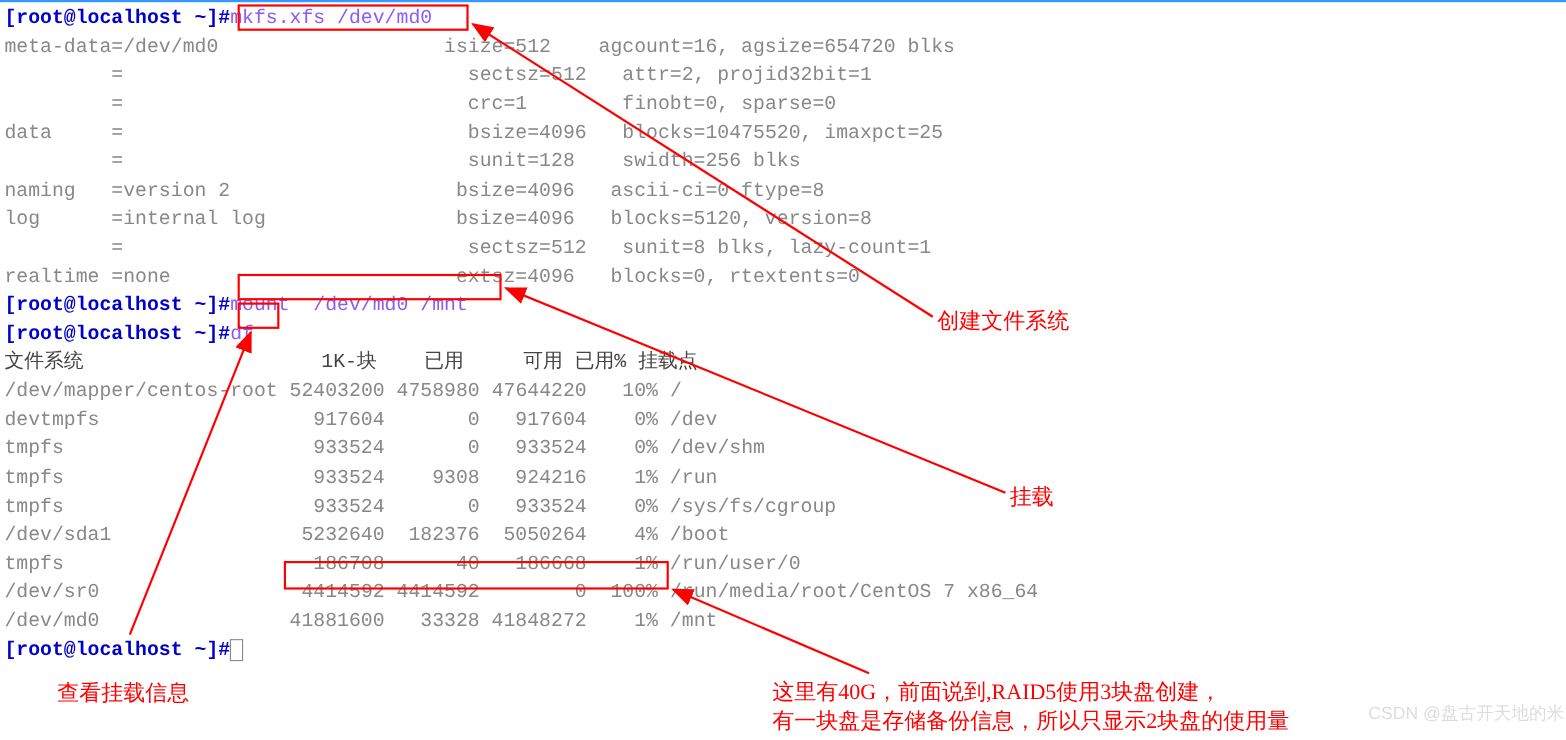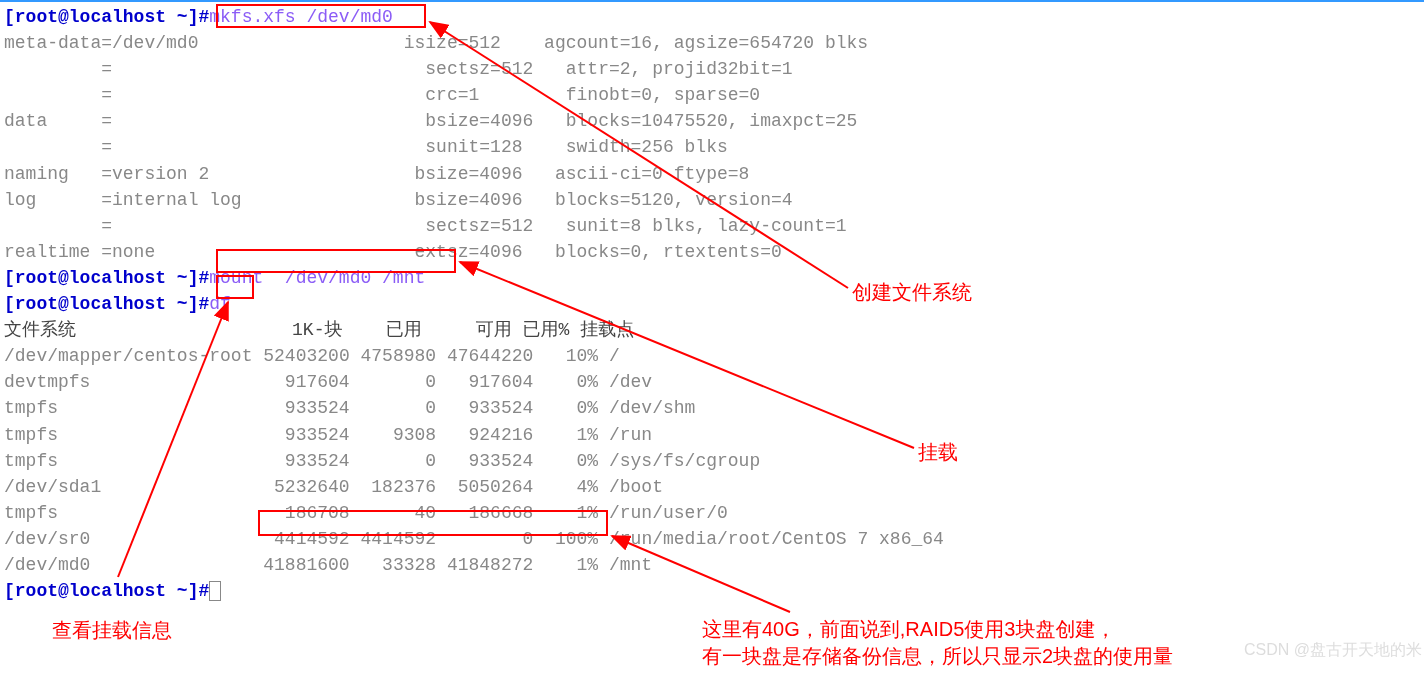--- a/index.html
+++ b/index.html
@@ -14,21 +14,21 @@
     height: 673px;
     overflow: hidden;
   }
   pre { margin:0; font-family: inherit; }
   .prompt { color: #0000cc; font-weight: bold; }
   .grey { color: #888888; }
   .black { color: #8b5cf6; }
   .annotation {
     position: absolute;
     color: #ff0000;
-    font-family: Liberation Sans, sans-serif;
+    font-family: Liberation Serif, serif;
     font-size: 20px;
     white-space: nowrap;
   }
   svg.overlay {
     position: absolute;
     top: 0; left: 0;
     pointer-events: none;
   }
   .df-header { color:#444; }
   .red-outline {
@@ -63,21 +63,21 @@
 
 <div class="topbar"></div>
 
 <pre><span class="prompt">[root@localhost ~]#</span><span class="black">mkfs.xfs /dev/md0</span>
 <span class="grey"><span>meta-data=/dev/md0</span>                   <span>isize=512</span>    <span>agcount=16, agsize=654720 blks</span>
 <span>         =</span>                             <span>sectsz=512</span>   <span>attr=2, projid32bit=1</span>
 <span>         =</span>                             <span>crc=1</span>        <span>finobt=0, sparse=0</span>
 <span>data     =</span>                             <span>bsize=4096</span>   <span>blocks=10475520, imaxpct=25</span>
 <span>         =</span>                             <span>sunit=128</span>    <span>swidth=256 blks</span>
 <span>naming   =version 2</span>                   <span>bsize=4096</span>   <span>ascii-ci=0 ftype=8</span>
-<span>log      =internal log</span>                <span>bsize=4096</span>   <span>blocks=5120, version=4</span>
+<span>log      =internal log</span>                <span>bsize=4096</span>   <span>blocks=5120, version=8</span>
 <span>         =</span>                             <span>sectsz=512</span>   <span>sunit=8 blks, lazy-count=1</span>
 <span>realtime =none</span>                        <span>extsz=4096</span>   <span>blocks=0, rtextents=0</span></span>
 <span class="prompt">[root@localhost ~]#</span><span class="black">mount  /dev/md0 /mnt</span>
 <span class="prompt">[root@localhost ~]#</span><span class="black">df</span>
 <span class="df-header"><span>文件系统</span>                    <span>1K-块</span>    <span>已用</span>     <span>可用</span> <span>已用%</span> <span>挂载点</span></span>
 <span class="grey"><span>/dev/mapper/centos-root</span> <span>52403200</span> <span>4758980</span> <span>47644220</span>   <span>10%</span> <span>/</span></span>
 <span class="grey"><span>devtmpfs</span>                  <span>917604</span>       <span>0</span>   <span>917604</span>    <span>0%</span> <span>/dev</span></span>
 <span class="grey"><span>tmpfs</span>                     <span>933524</span>       <span>0</span>   <span>933524</span>    <span>0%</span> <span>/dev/shm</span></span>
 <span class="grey"><span>tmpfs</span>                     <span>933524</span>    <span>9308</span>   <span>924216</span>    <span>1%</span> <span>/run</span></span>
 <span class="grey"><span>tmpfs</span>                     <span>933524</span>       <span>0</span>   <span>933524</span>    <span>0%</span> <span>/sys/fs/cgroup</span></span>

